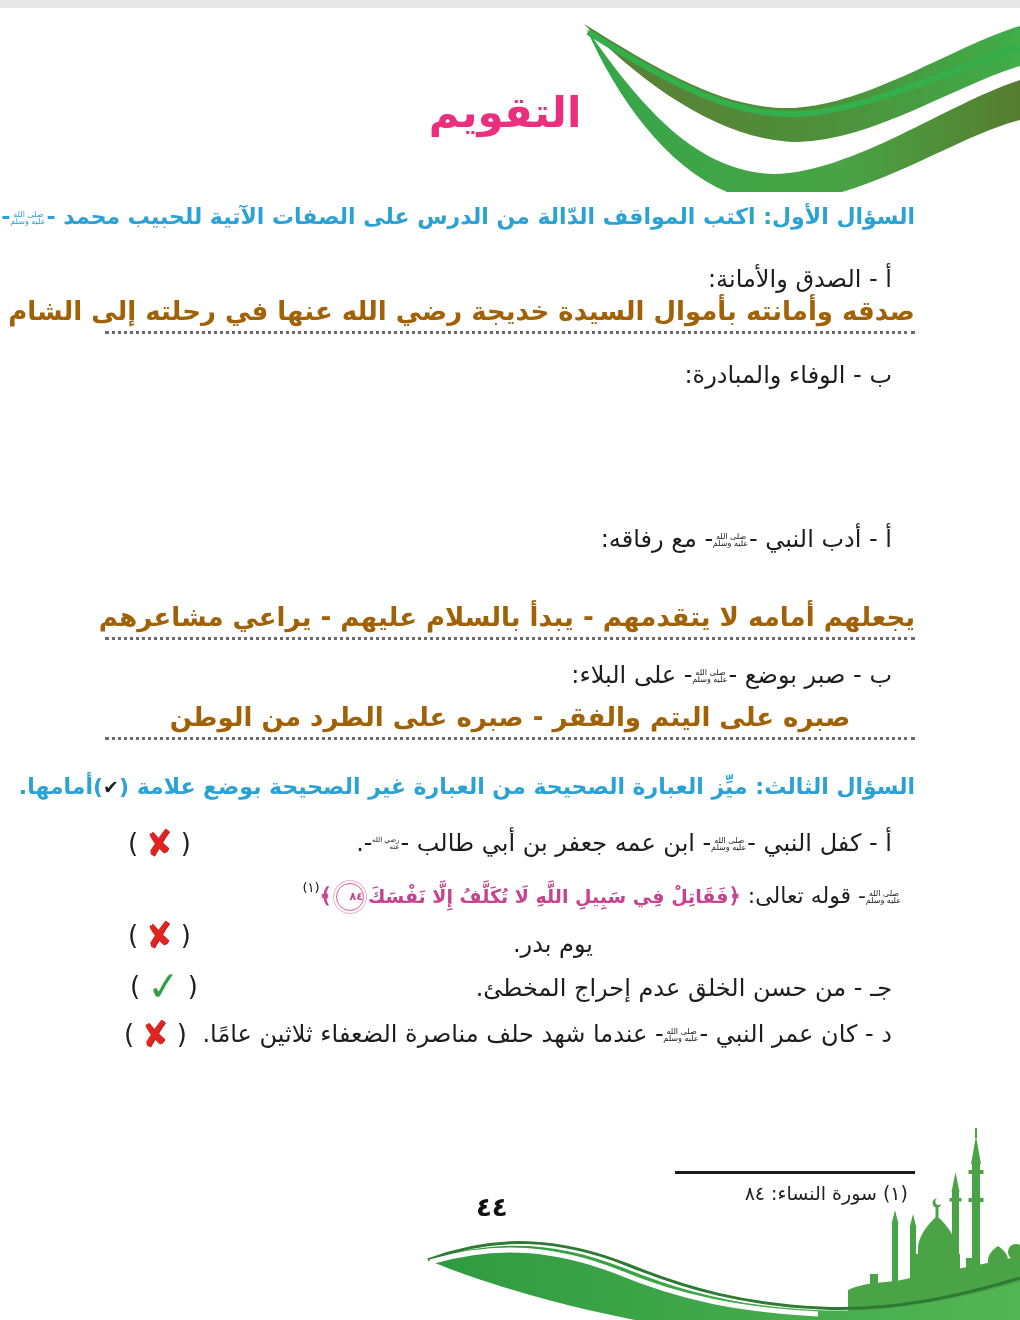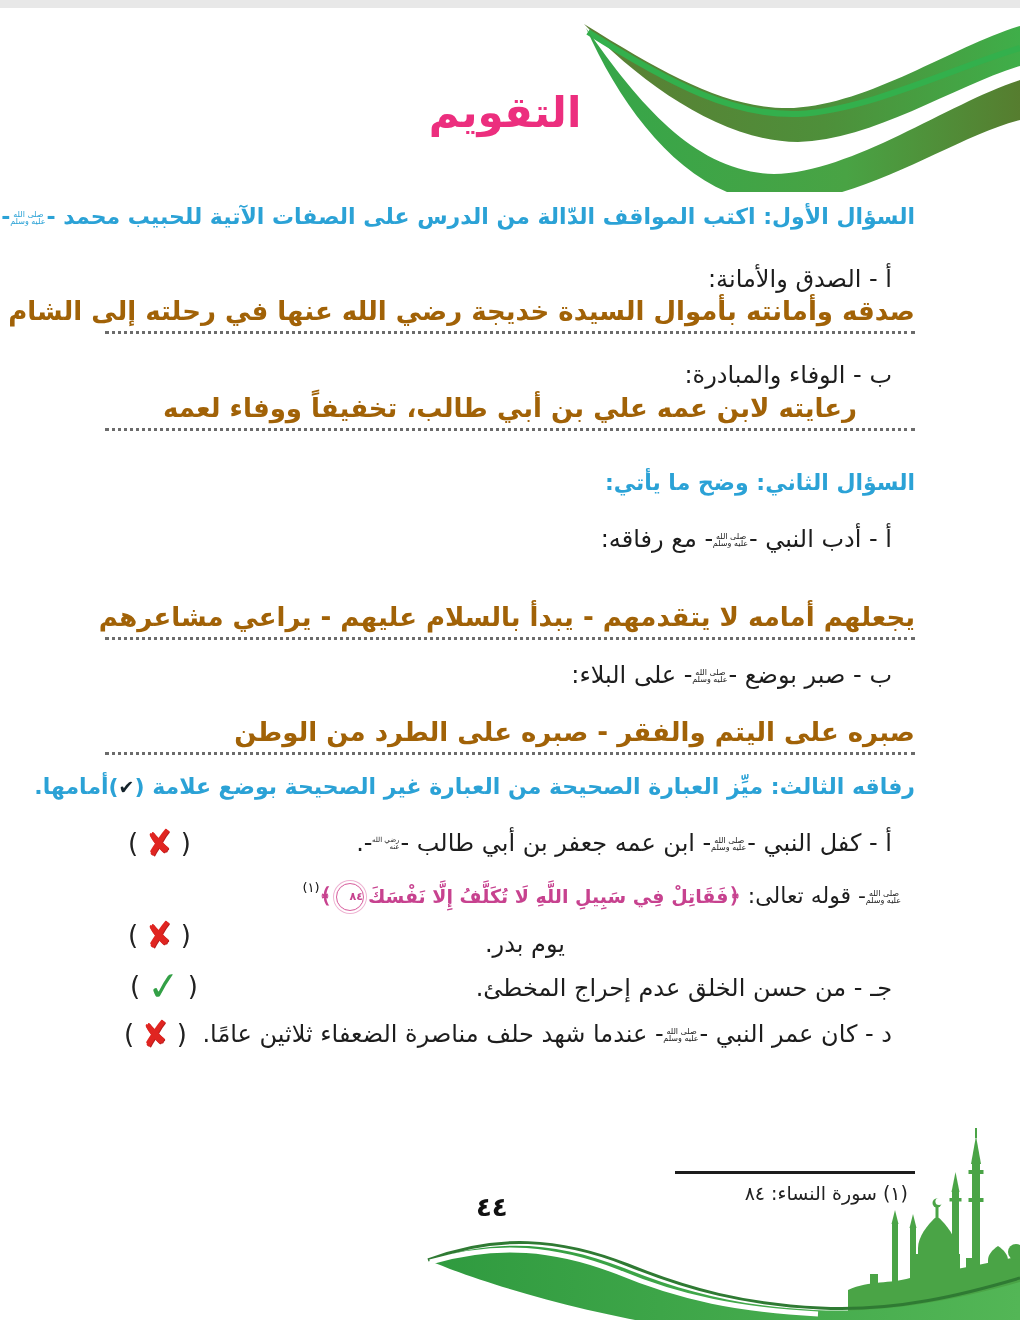--- a/index.html
+++ b/index.html
@@ -69,59 +69,55 @@
   </div>
 
   <div class="abs item" style="right:128px;top:257px;">أ - الصدق والأمانة:</div>
 
   <div class="abs answer" style="top:288px;">
     <span>صدقه وأمانته بأموال السيدة خديجة رضي الله عنها في رحلته إلى الشام</span>
   </div>
 
   <div class="abs item" style="right:128px;top:353px;">ب - الوفاء والمبادرة:</div>
 
-  <div class="abs answer" style="top:385px;">
-    <span>رعايته لابن عمه علي بن أبي طالب، تخفيفاً ووفاء لعمه</span>
-  </div>
 
-  <div class="abs blue-heading" style="right:105px;top:462px;">السؤال الثاني: وضح ما يأتي:</div>
 
   <div class="abs item" style="right:128px;top:517px;">
     <span>أ - أدب النبي -</span><span class="saw"><div>صلى الله</div><div>عليه وسلم</div></span><span>- مع رفاقه:</span>
   </div>
 
   <div class="abs answer" style="top:594px;">
     <span>يجعلهم أمامه لا يتقدمهم - يبدأ بالسلام عليهم - يراعي مشاعرهم</span>
   </div>
 
   <div class="abs item" style="right:128px;top:653px;">
     <span>ب - صبر بوضع -</span><span class="saw"><div>صلى الله</div><div>عليه وسلم</div></span><span>- على البلاء:</span>
   </div>
 
-  <div class="abs answer" style="top:709px;text-align:right;">
+  <div class="abs answer" style="top:694px;">
     <span>صبره على اليتم والفقر - صبره على الطرد من الوطن</span>
   </div>
 
   <div class="abs blue-heading" style="right:105px;top:766px;">
-    <span>رفاقه الثالث: ميِّز العبارة الصحيحة من العبارة غير الصحيحة بوضع علامة (</span><span class="heading-check">✔</span><span>)أمامها.</span>
+    <span>السؤال الثالث: ميِّز العبارة الصحيحة من العبارة غير الصحيحة بوضع علامة (</span><span class="heading-check">✔</span><span>)أمامها.</span>
   </div>
 
   <div class="abs item" style="right:128px;top:821px;">
     <span>أ - كفل النبي -</span><span class="saw"><div>صلى الله</div><div>عليه وسلم</div></span><span>- ابن عمه جعفر بن أبي طالب -</span><span class="raa"><div>رضي الله</div><div>عنه</div></span><span>-.</span>
   </div>
   <div class="abs mark" style="left:128px;top:814px;">
     <span class="paren">(</span>
     <span class="x-glyph">✘</span>
     <span class="paren">)</span>
   </div>
 
   <div class="abs item" style="right:118px;top:872px;font-size:22px;">
     <span class="saw"><div>صلى الله</div><div>عليه وسلم</div></span><span>- قوله تعالى: </span><span class="verse-bracket">﴿</span><span class="verse">فَقَاتِلْ فِي سَبِيلِ اللَّهِ لَا تُكَلَّفُ إِلَّا نَفْسَكَ</span><span class="medallion">٨٤</span><span class="verse-bracket">﴾</span><span class="fn-sup">(١)</span>
   </div>
-  <div class="abs item" style="right:455px;top:922px;">يوم بدر.</div>
+  <div class="abs item" style="right:427px;top:922px;">يوم بدر.</div>
   <div class="abs mark" style="left:128px;top:906px;">
     <span class="paren">(</span>
     <span class="x-glyph">✘</span>
     <span class="paren">)</span>
   </div>
 
   <div class="abs item" style="right:128px;top:966px;">جـ - من حسن الخلق عدم إحراج المخطئ.</div>
   <div class="abs mark" style="left:130px;top:957px;">
     <span class="paren">(</span>
     <span class="check-glyph">✓</span>

